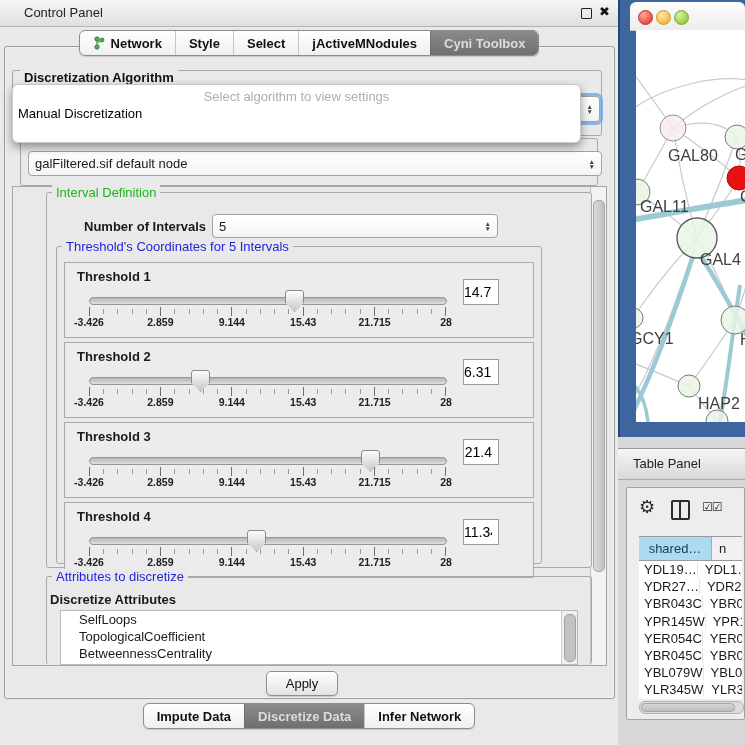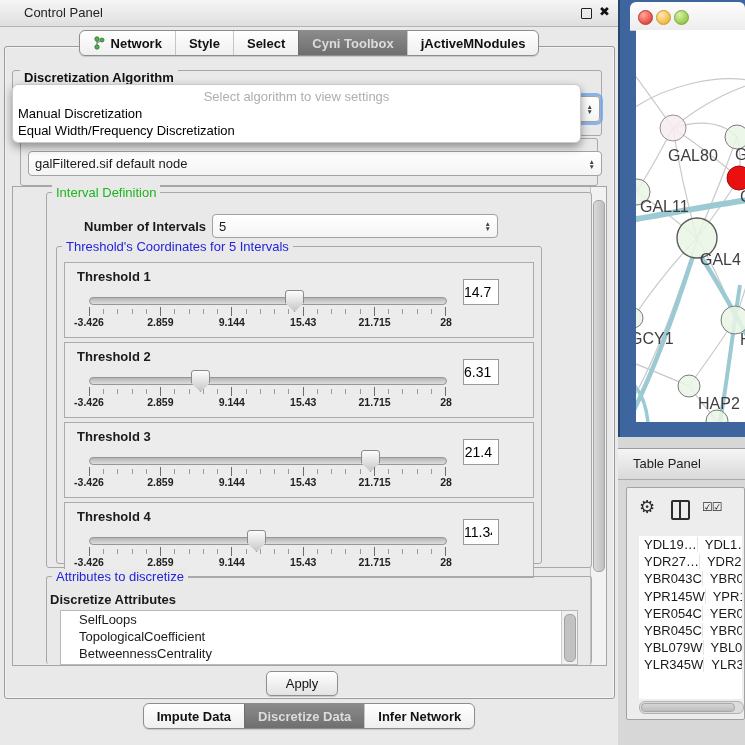--- a/index.html
+++ b/index.html
@@ -140,46 +140,45 @@
           <circle cx="4" cy="11" r="2.2" fill="#4fae4f" stroke="#2c7a2c" stroke-width="0.8"></circle>
         </svg>
         <span>Network</span>
       </div>
       <div class="seg-item">
         <span>Style</span>
       </div>
       <div class="seg-item">
         <span>Select</span>
       </div>
+      <div class="seg-item">
+        <span>jActiveMNodules</span>
+      </div>
       <div class="seg-item sel">
         <span>Cyni Toolbox</span>
-      </div>
-      <div class="seg-item">
-        <span>jActiveMNodules</span>
       </div>
     </div>
   </div>
 
   <div class="mainpanel abs"></div>
 
   <div class="group abs" style="left:12px;top:70px;width:588px;height:64px;"></div>
   <span class="legend bold abs" style="left:20px;top:70px;">Discretization Algorithm</span>
 
   <div class="combo focusring abs" style="left:20px;top:96px;width:566px;height:24px;z-index:10;">
     <span class="ctext"></span>
     <span class="stepper">
         <span>▲</span>
         <span>▼</span>
       </span>
   </div>
 
   <div class="popup abs">
     <div class="hint">Select algorithm to view settings</div>
     <div class="opt1">Manual Discretization</div>
-    <div class="opt2">Equal Width/Frequency Discretization</div>
   </div>
 
   <div class="group abs" style="left:20px;top:138px;width:576px;height:46px;"></div>
   <span class="legend abs" style="left:26px;top:131px;">Table Data</span>
   <div class="combo abs" style="left:28px;top:151px;width:560px;height:23px;">
     <span class="ctext">galFiltered.sif default node</span>
     <span class="stepper">
         <span>▲</span>
         <span>▼</span>
       </span>
@@ -371,20 +370,24 @@
   <div class="tp-header abs">
     <span class="tp-title">Table Panel</span>
   </div>
 
   <div class="tp-panel abs">
     <span class="gear">⚙</span>
     <span class="colicon"></span>
     <span class="checks">☑☑</span>
 
     <div class="tp-table">
+      <div class="tp-hrow">
+        <div class="tp-h1">shared…</div>
+        <div class="tp-h2">n</div>
+      </div>
       <div class="tp-row">
         <div class="tp-c1">YDL19…</div>
         <div class="tp-c2">YDL1…</div>
       </div>
       <div class="tp-row">
         <div class="tp-c1">YDR27…</div>
         <div class="tp-c2">YDR2…</div>
       </div>
       <div class="tp-row">
         <div class="tp-c1">YBR043C</div>

